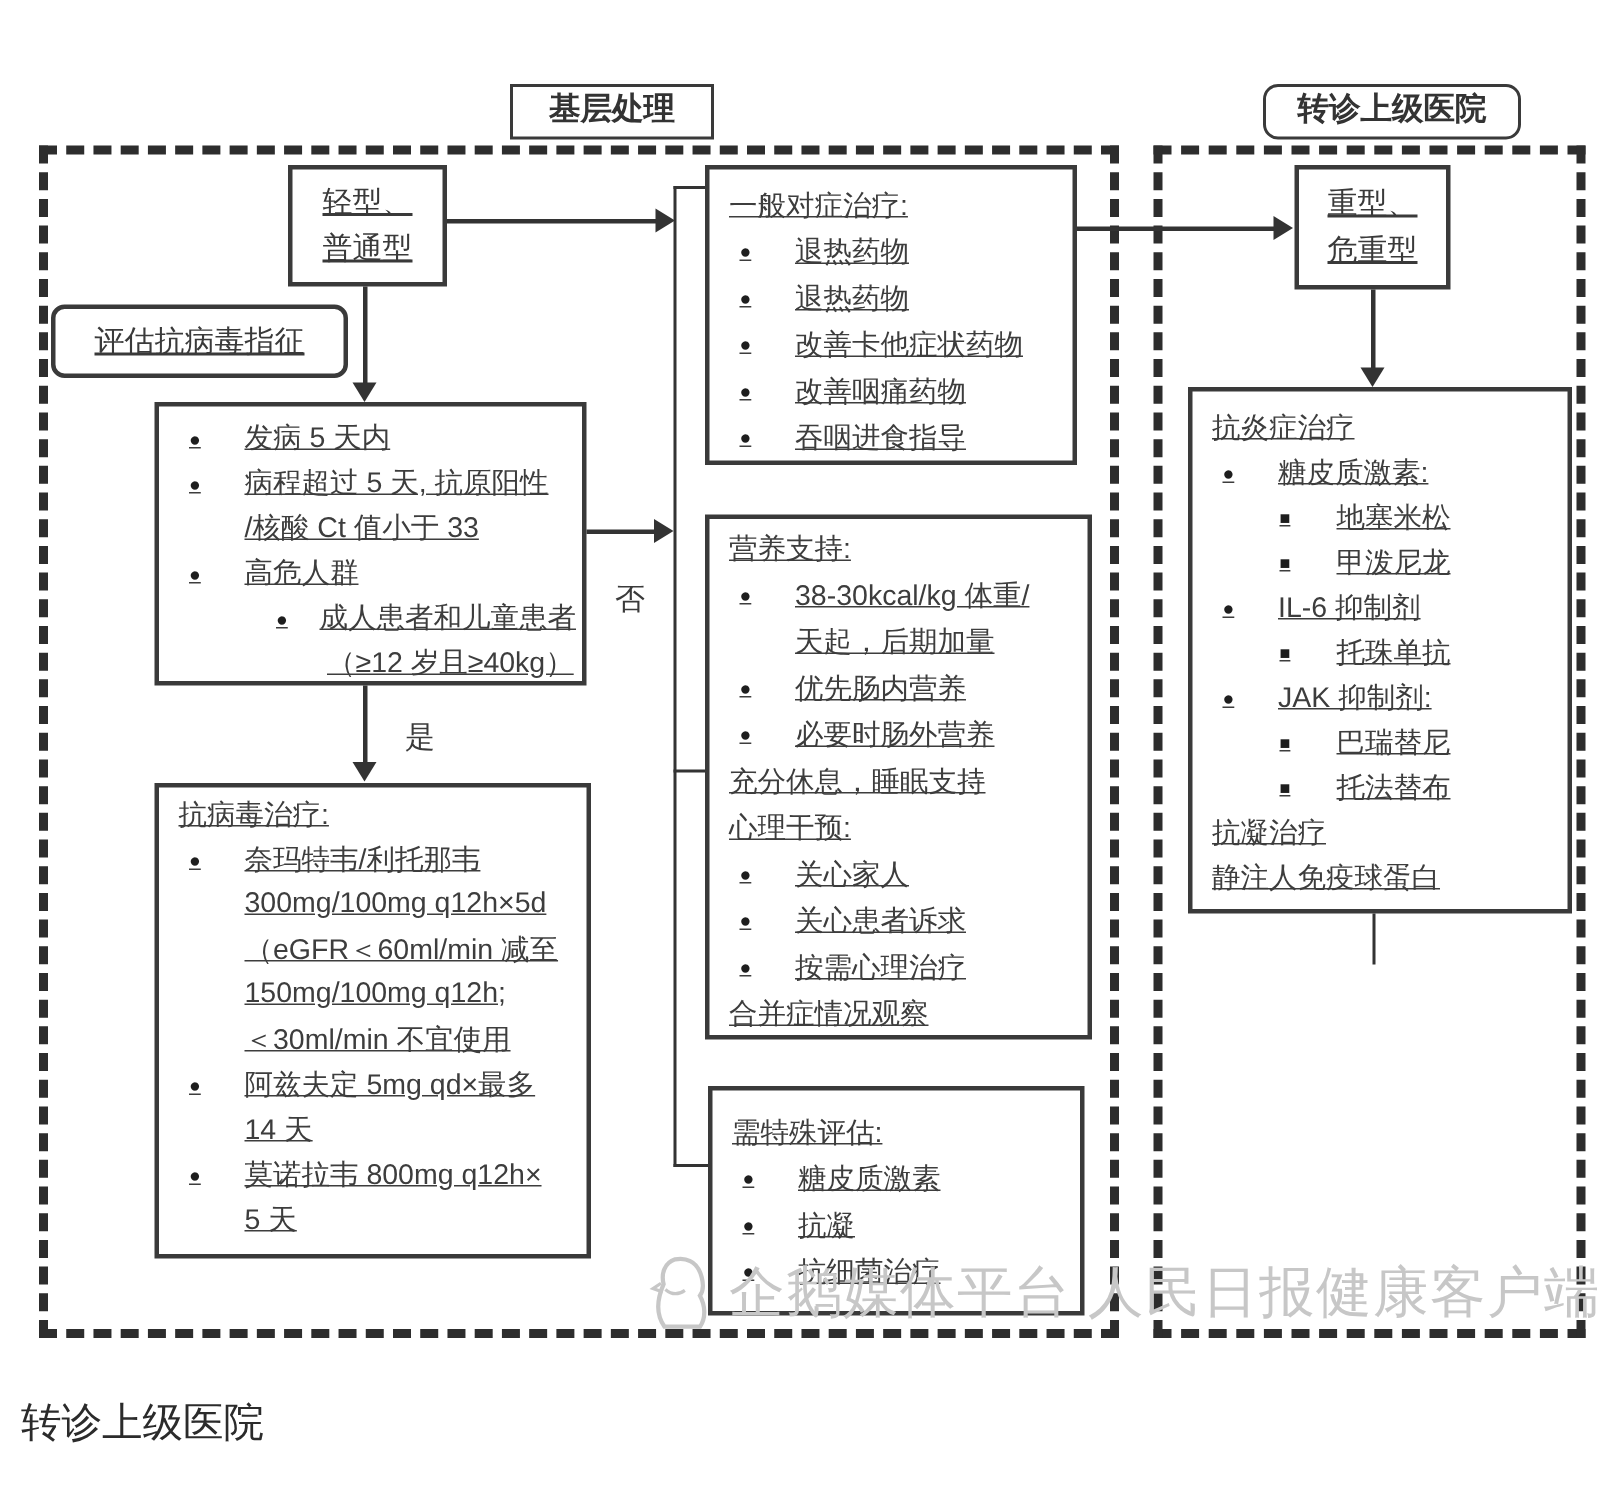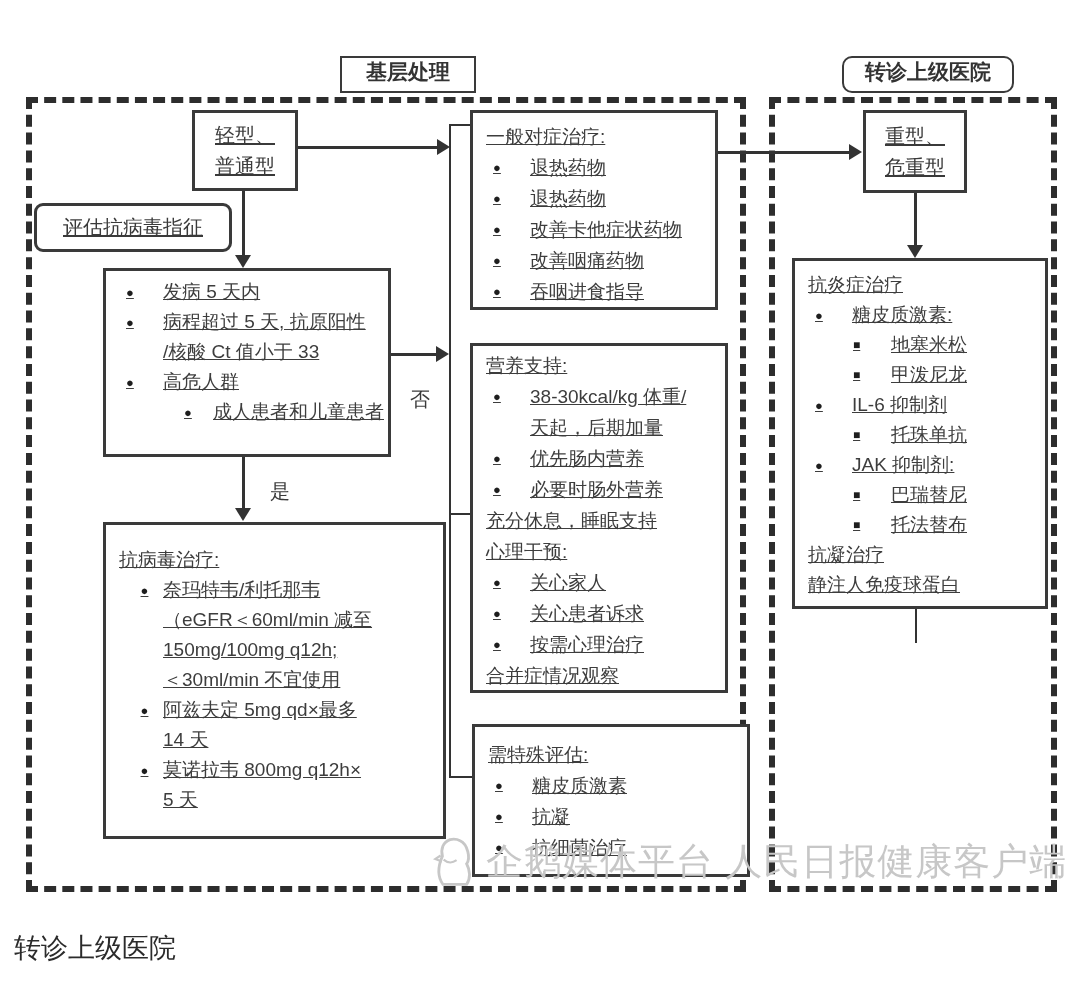--- a/index.html
+++ b/index.html
@@ -81,31 +81,37 @@
         <span class="tx">/核酸 Ct 值小于 33</span>
       </div>
       <div class="ln t-b">
         <span class="mk">●</span>
         <span class="tx">高危人群</span>
       </div>
       <div class="ln t-b2">
         <span class="mk">●</span>
         <span class="tx">成人患者和儿童患者</span>
       </div>
-    </div>
-
-  <div class="box listbox lh30" style="left:103px;top:522px;width:343px;height:317px;padding-top:20px;text-align:center;">
+      <div class="ln t-c2">
+        <span class="tx">（≥12 岁且≥40kg）</span>
+      </div>
+    </div>
+
+  <div class="box listbox lh30" style="left:103px;top:522px;width:291px;height:317px;padding-top:3px;">
       <div class="ln t-h">
         <span class="tx">抗病毒治疗:</span>
       </div>
       <div class="ln t-b">
         <span class="mk">●</span>
         <span class="tx">奈玛特韦/利托那韦</span>
       </div>
       <div class="ln t-c">
+        <span class="tx">300mg/100mg q12h×5d</span>
+      </div>
+      <div class="ln t-c">
         <span class="tx">（eGFR＜60ml/min 减至</span>
       </div>
       <div class="ln t-c">
         <span class="tx">150mg/100mg q12h;</span>
       </div>
       <div class="ln t-c">
         <span class="tx">＜30ml/min 不宜使用</span>
       </div>
       <div class="ln t-b">
         <span class="mk">●</span>
@@ -184,21 +190,21 @@
       </div>
       <div class="ln t-b">
         <span class="mk">●</span>
         <span class="tx">按需心理治疗</span>
       </div>
       <div class="ln t-h">
         <span class="tx">合并症情况观察</span>
       </div>
     </div>
 
-  <div class="box listbox lh31" style="left:472px;top:724px;width:278px;height:153px;padding-top:12px;">
+  <div class="box listbox lh31" style="left:472px;top:724px;width:251px;height:153px;padding-top:12px;">
       <div class="ln t-h">
         <span class="tx">需特殊评估:</span>
       </div>
       <div class="ln t-b">
         <span class="mk">●</span>
         <span class="tx">糖皮质激素</span>
       </div>
       <div class="ln t-b">
         <span class="mk">●</span>
         <span class="tx">抗凝</span>

